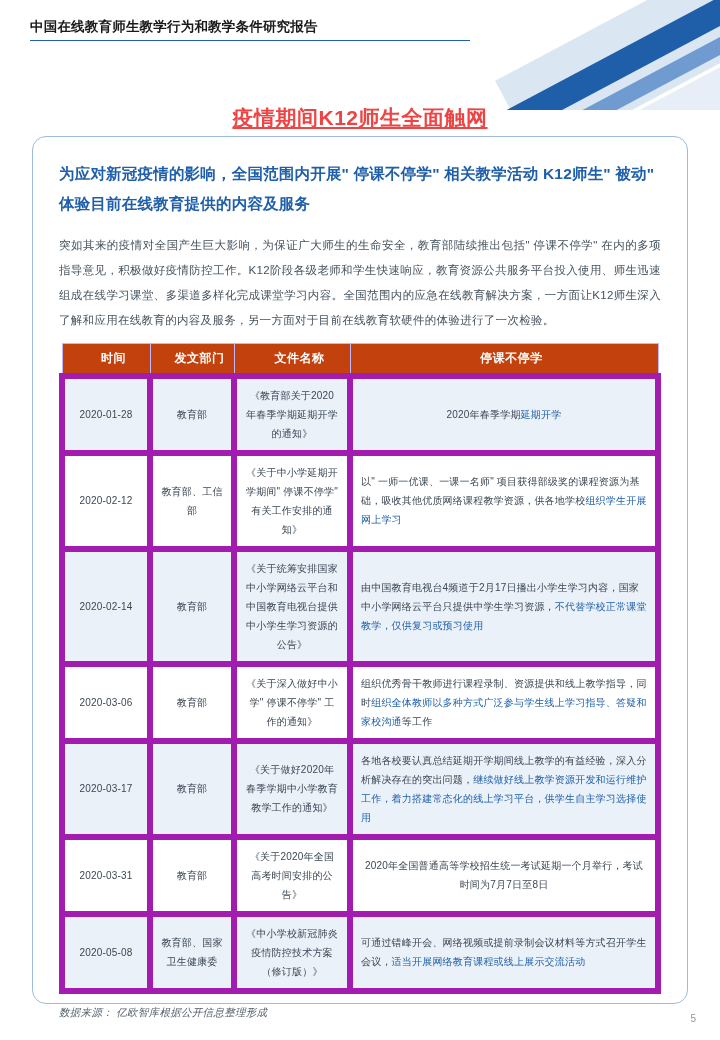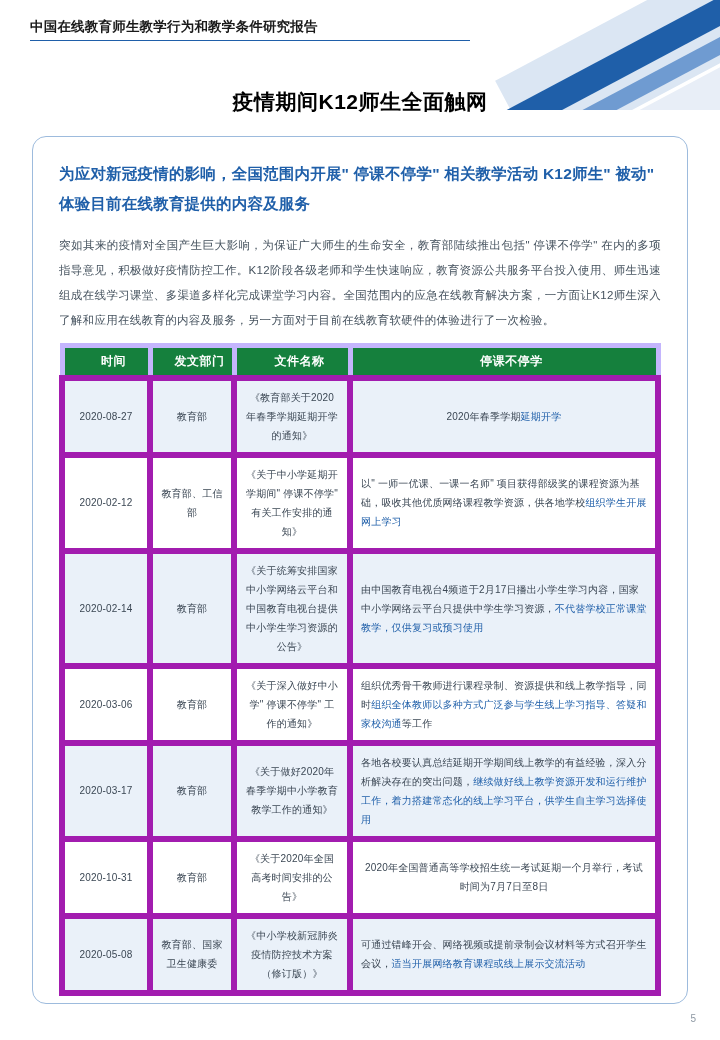--- a/index.html
+++ b/index.html
@@ -54,26 +54,27 @@
   .hdr-sub {
     margin-top: 4px;
     font-size: 9px;
     color: #4a5055;
     letter-spacing: .2px;
   }
 
   
   .page-title {
     position: absolute;
-    left: 0; right: 0; top: 88px;
+    left: 0; right: 0; top: 104px;
     text-align: center;
     font-size: 21px;
     font-weight: bold;
-    color: #000000;
+    color: #ef4444;
     letter-spacing: .5px;
+    text-decoration: underline;
   }
 
   
   .card {
     position: absolute;
     left: 32px; top: 136px;
     width: 656px;
     height: 868px;
     border: 1px solid #9dbbdd;
     border-radius: 14px;
@@ -107,26 +108,26 @@
   }
 
   
   table {
     margin-top: 10px;
     width: 100%;
     border-collapse: collapse;
     table-layout: fixed;
   }
   thead th {
-    background: #15803d;
+    background: #c2410c;
     color: #ffffff;
     font-size: 12px;
     font-weight: bold;
     height: 32px;
-    border: 5px solid #c4b5fd;
+    border: 1px solid #c4b5fd;
     letter-spacing: .5px;
     padding-left: 16px;
   }
   tbody td {
     border: 6px solid #a21caf;
     font-size: 10px;
     line-height: 19px;
     color: #3b4754;
     padding: 7px 8px;
     vertical-align: middle;
@@ -191,21 +192,21 @@
       <thead>
         <tr>
           <th>时间</th>
           <th>发文部门</th>
           <th>文件名称</th>
           <th>停课不停学</th>
         </tr>
       </thead>
       <tbody>
           <tr class="alt">
-            <td>2020-08-27</td>
+            <td>2020-01-28</td>
             <td>教育部</td>
             <td>《教育部关于2020年春季学期延期开学的通知》</td>
             <td class="content center">2020年春季学期<span class="hl">延期开学</span></td>
           </tr>
           <tr>
             <td>2020-02-12</td>
             <td>教育部、工信部</td>
             <td>《关于中小学延期开学期间" 停课不停学" 有关工作安排的通知》</td>
             <td class="content">以" 一师一优课、一课一名师" 项目获得部级奖的课程资源为基础，吸收其他优质网络课程教学资源，供各地学校<span class="hl">组织学生开展网上学习</span></td>
           </tr>
@@ -221,30 +222,31 @@
             <td>《关于深入做好中小学" 停课不停学" 工作的通知》</td>
             <td class="content">组织优秀骨干教师进行课程录制、资源提供和线上教学指导，同时<span class="hl">组织全体教师以多种方式广泛参与学生线上学习指导、答疑和家校沟通</span>等工作</td>
           </tr>
           <tr class="alt">
             <td>2020-03-17</td>
             <td>教育部</td>
             <td>《关于做好2020年春季学期中小学教育教学工作的通知》</td>
             <td class="content">各地各校要认真总结延期开学期间线上教学的有益经验，深入分析解决存在的突出问题，<span class="hl">继续做好线上教学资源开发和运行维护工作，着力搭建常态化的线上学习平台，供学生自主学习选择使用</span></td>
           </tr>
           <tr>
-            <td>2020-10-31</td>
+            <td>2020-03-31</td>
             <td>教育部</td>
             <td>《关于2020年全国高考时间安排的公告》</td>
             <td class="content center">2020年全国普通高等学校招生统一考试延期一个月举行，考试时间为7月7日至8日</td>
           </tr>
           <tr class="alt">
             <td>2020-05-08</td>
             <td>教育部、国家卫生健康委</td>
             <td>《中小学校新冠肺炎疫情防控技术方案（修订版）》</td>
             <td class="content">可通过错峰开会、网络视频或提前录制会议材料等方式召开学生会议，<span class="hl">适当开展网络教育课程或线上展示交流活动</span></td>
           </tr>
         </tbody>
     </table>
 
+    <div class="source">数据来源： 亿欧智库根据公开信息整理形成</div>
   </div>
 
   <div class="pageno">5</div>
 </div>
 
 </body></html>

